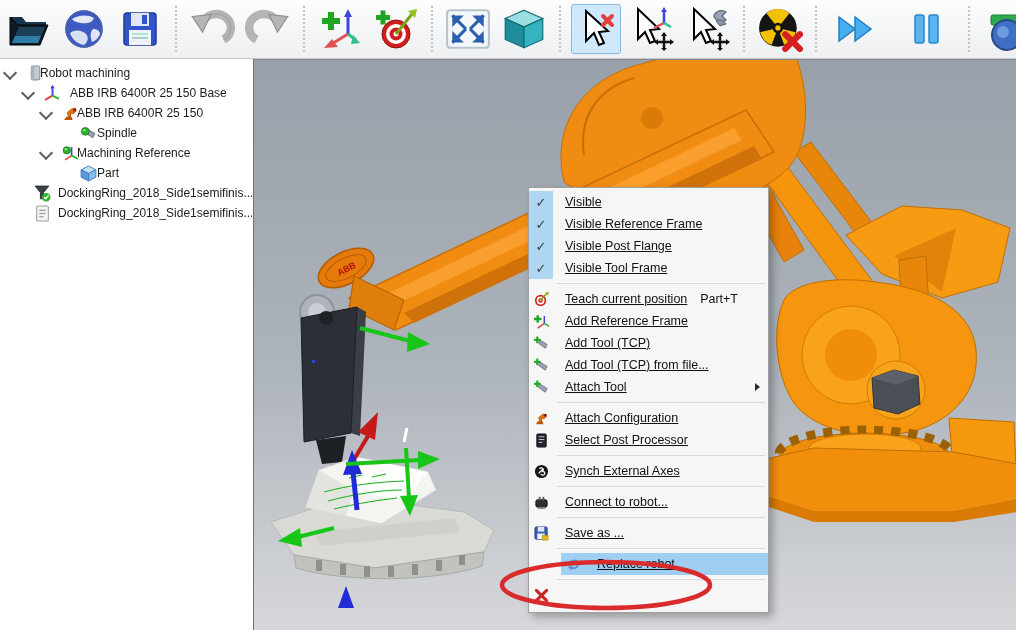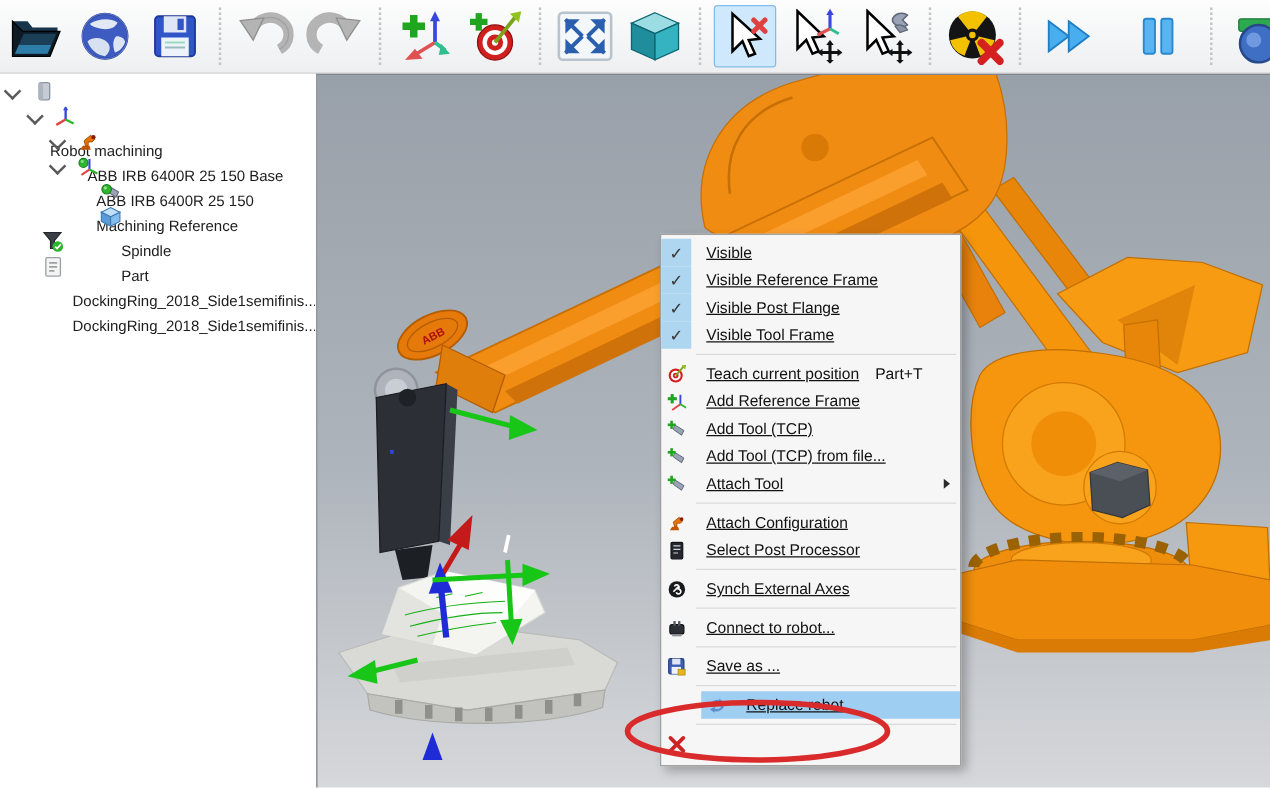--- a/index.html
+++ b/index.html
@@ -14,21 +14,21 @@
         border:1px solid transparent;border-radius:3px;}
   .tbtn.sel{background:#cfe8fb;border:1px solid #84bce8;}
   .tsep{width:0;height:46px;border-left:2px dotted #c2c4c6;margin:0 7px;flex:0 0 0;}
 
   
   .tree{position:absolute;left:0;top:59px;width:252px;height:571px;background:#ffffff;overflow:hidden;}
   .trow{height:20px;display:flex;align-items:center;font-size:12px;color:#1c1c1c;position:relative;}
   .trow .chev{width:8px;height:8px;border-left:2px solid #5a5a5a;border-bottom:2px solid #5a5a5a;
               transform:rotate(-45deg);position:absolute;top:5px;}
   .trow .ticn{width:17px;height:17px;position:absolute;top:2px;}
-  .trow .tlbl{position:absolute;top:3px;margin-top:48px;}
+  .trow .tlbl{position:absolute;top:3px;}
 
   
   .viewport{position:absolute;left:253px;top:59px;width:763px;height:571px;overflow:hidden;
             background:linear-gradient(#98A0A9 0%,#AEB4BB 55%,#D6D8DB 100%);
             border-left:1px solid #6e7277;border-top:1px solid #83878d;}
   .scene{position:absolute;left:0;top:0;}
 
   
   .menu{position:absolute;left:274px;top:127px;width:241px;background:#f6f6f6;
         border:1px solid #a0a0a0;box-shadow:4px 4px 8px rgba(0,0,0,.28);
@@ -258,38 +258,38 @@
     <span class="chev" style="left:41px"></span>
     <svg class="ticn" style="left:62px" viewBox="0 0 16 16">
       <path d="M2 14 L10 14 L9 11 L4 11 Z" fill="#c45500"></path>
       <path d="M6 11 L5 7 L10 3 L13 6 L11 8 L8 8 L8 11 Z" fill="#e87400" stroke="#a34700" stroke-width=".7"></path>
       <circle cx="12" cy="4.5" r="1.6" fill="#8a1a00"></circle>
     </svg>
     <span class="tlbl" style="left:77px">ABB IRB 6400R 25 150</span>
   </div>
 
   <div class="trow">
+    <svg class="ticn" style="left:80px" viewBox="0 0 16 16">
+      <path d="M7 4 L14 8 L12 12 L6 8 Z" fill="#9aa3b5" stroke="#5c6575" stroke-width=".8"></path>
+      <circle cx="5" cy="6" r="3.6" fill="#2db52d" stroke="#1a7a1a" stroke-width=".8"></circle>
+      <circle cx="4" cy="5" r="1.2" fill="#8fe08f"></circle>
+    </svg>
+    <span class="tlbl" style="left:97px">Spindle</span>
+  </div>
+
+  <div class="trow">
     <span class="chev" style="left:41px"></span>
     <svg class="ticn" style="left:62px" viewBox="0 0 16 16">
       <line x1="9" y1="10" x2="9" y2="2" stroke="#3946e0" stroke-width="1.6"></line>
       <line x1="9" y1="10" x2="3" y2="14" stroke="#e04444" stroke-width="1.6"></line>
       <line x1="9" y1="10" x2="15" y2="13" stroke="#28b828" stroke-width="1.6"></line>
       <circle cx="4.5" cy="5" r="3.4" fill="#2db52d" stroke="#1a7a1a" stroke-width=".8"></circle>
       <circle cx="3.6" cy="4" r="1.1" fill="#8fe08f"></circle>
     </svg>
     <span class="tlbl" style="left:77px">Machining Reference</span>
-  </div>
-
-  <div class="trow">
-    <svg class="ticn" style="left:80px" viewBox="0 0 16 16">
-      <path d="M7 4 L14 8 L12 12 L6 8 Z" fill="#9aa3b5" stroke="#5c6575" stroke-width=".8"></path>
-      <circle cx="5" cy="6" r="3.6" fill="#2db52d" stroke="#1a7a1a" stroke-width=".8"></circle>
-      <circle cx="4" cy="5" r="1.2" fill="#8fe08f"></circle>
-    </svg>
-    <span class="tlbl" style="left:97px">Spindle</span>
   </div>
 
   <div class="trow">
     <svg class="ticn" style="left:80px" viewBox="0 0 16 16">
       <polygon points="8,1 15,4.5 8,8 1,4.5" fill="#bfe0f8" stroke="#3a78b5" stroke-width=".8"></polygon>
       <polygon points="1,4.5 8,8 8,15 1,11.5" fill="#5b9bd5" stroke="#3a78b5" stroke-width=".8"></polygon>
       <polygon points="15,4.5 8,8 8,15 15,11.5" fill="#84bdeb" stroke="#3a78b5" stroke-width=".8"></polygon>
     </svg>
     <span class="tlbl" style="left:97px">Part</span>
   </div>

